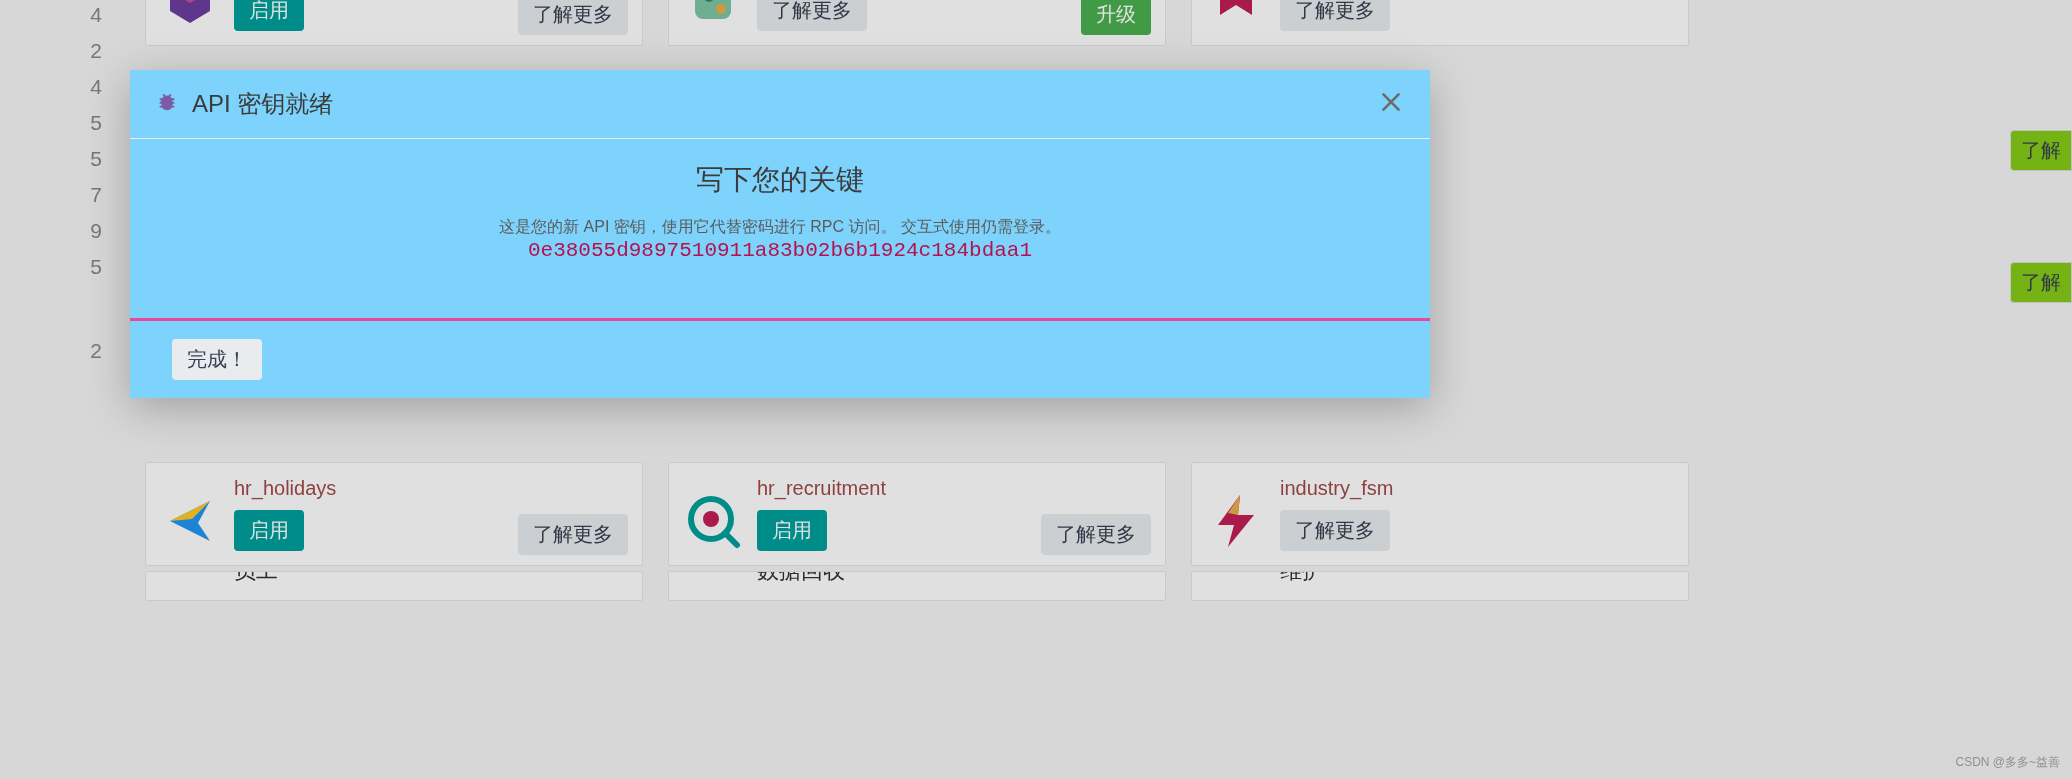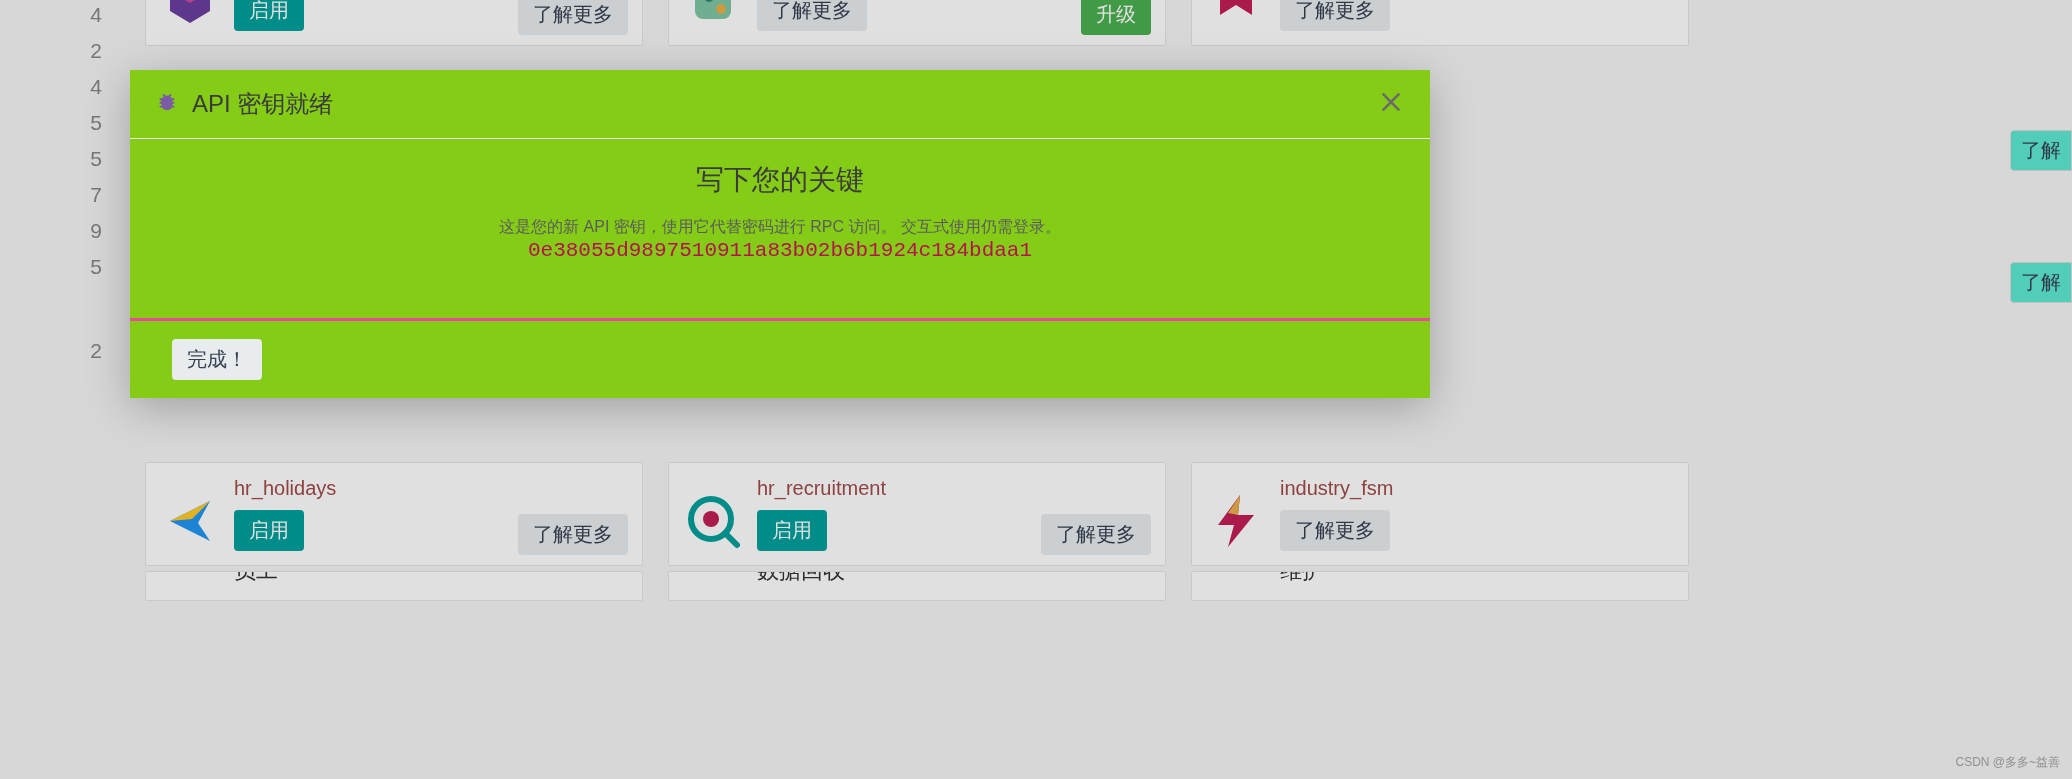--- a/index.html
+++ b/index.html
@@ -67,21 +67,21 @@
 .overlay {
   position: absolute;
   inset: 0;
   background: rgba(0,0,0,0.12);
 }
 .modal {
   position: absolute;
   left: 130px;
   top: 70px;
   width: 1300px;
-  background: #84cc16;
+  background: #7dd3fc;
   border-radius: 0;
   box-shadow: 0 10px 40px rgba(0,0,0,0.25);
 }
 .modal-header {
   display: flex;
   align-items: center;
   padding: 18px 26px;
   border-bottom: 1px solid #eaeaea;
 }
 .bug-icon { color: #7b5aa6; margin-right: 14px; }
@@ -113,21 +113,21 @@
 .watermark {
   position: absolute;
   right: 12px;
   bottom: 8px;
   color: rgba(120,120,120,0.75);
   font-size: 12px;
   margin-top: 6px;
 }
 .side-btn {
   position: absolute;
-  background: #5eead4;
+  background: #84cc16;
   color: #374151;
   padding: 6px 10px;
   font-size: 20px;
   border-radius: 4px 0 0 4px;
   border: 1px solid #ddd;
 }
 </style>
 </head>
 <body>
 

